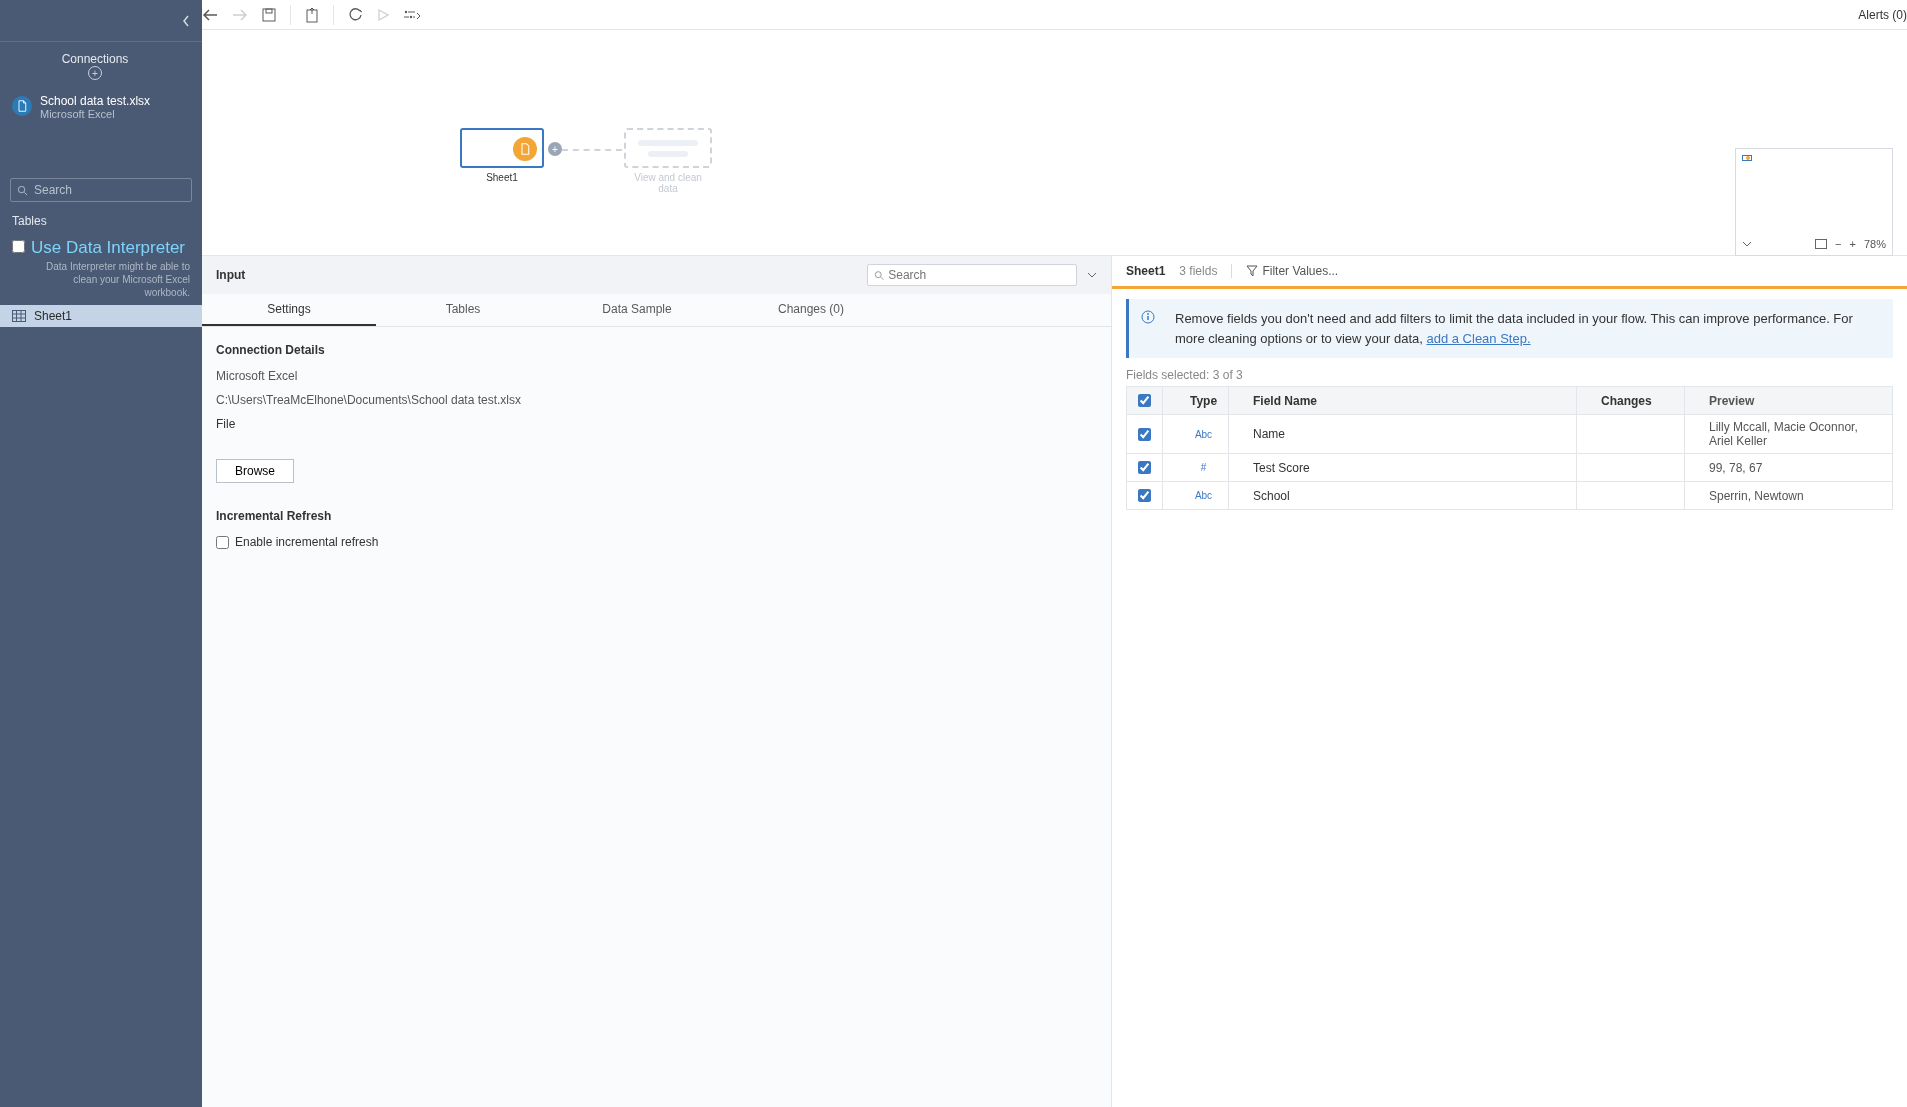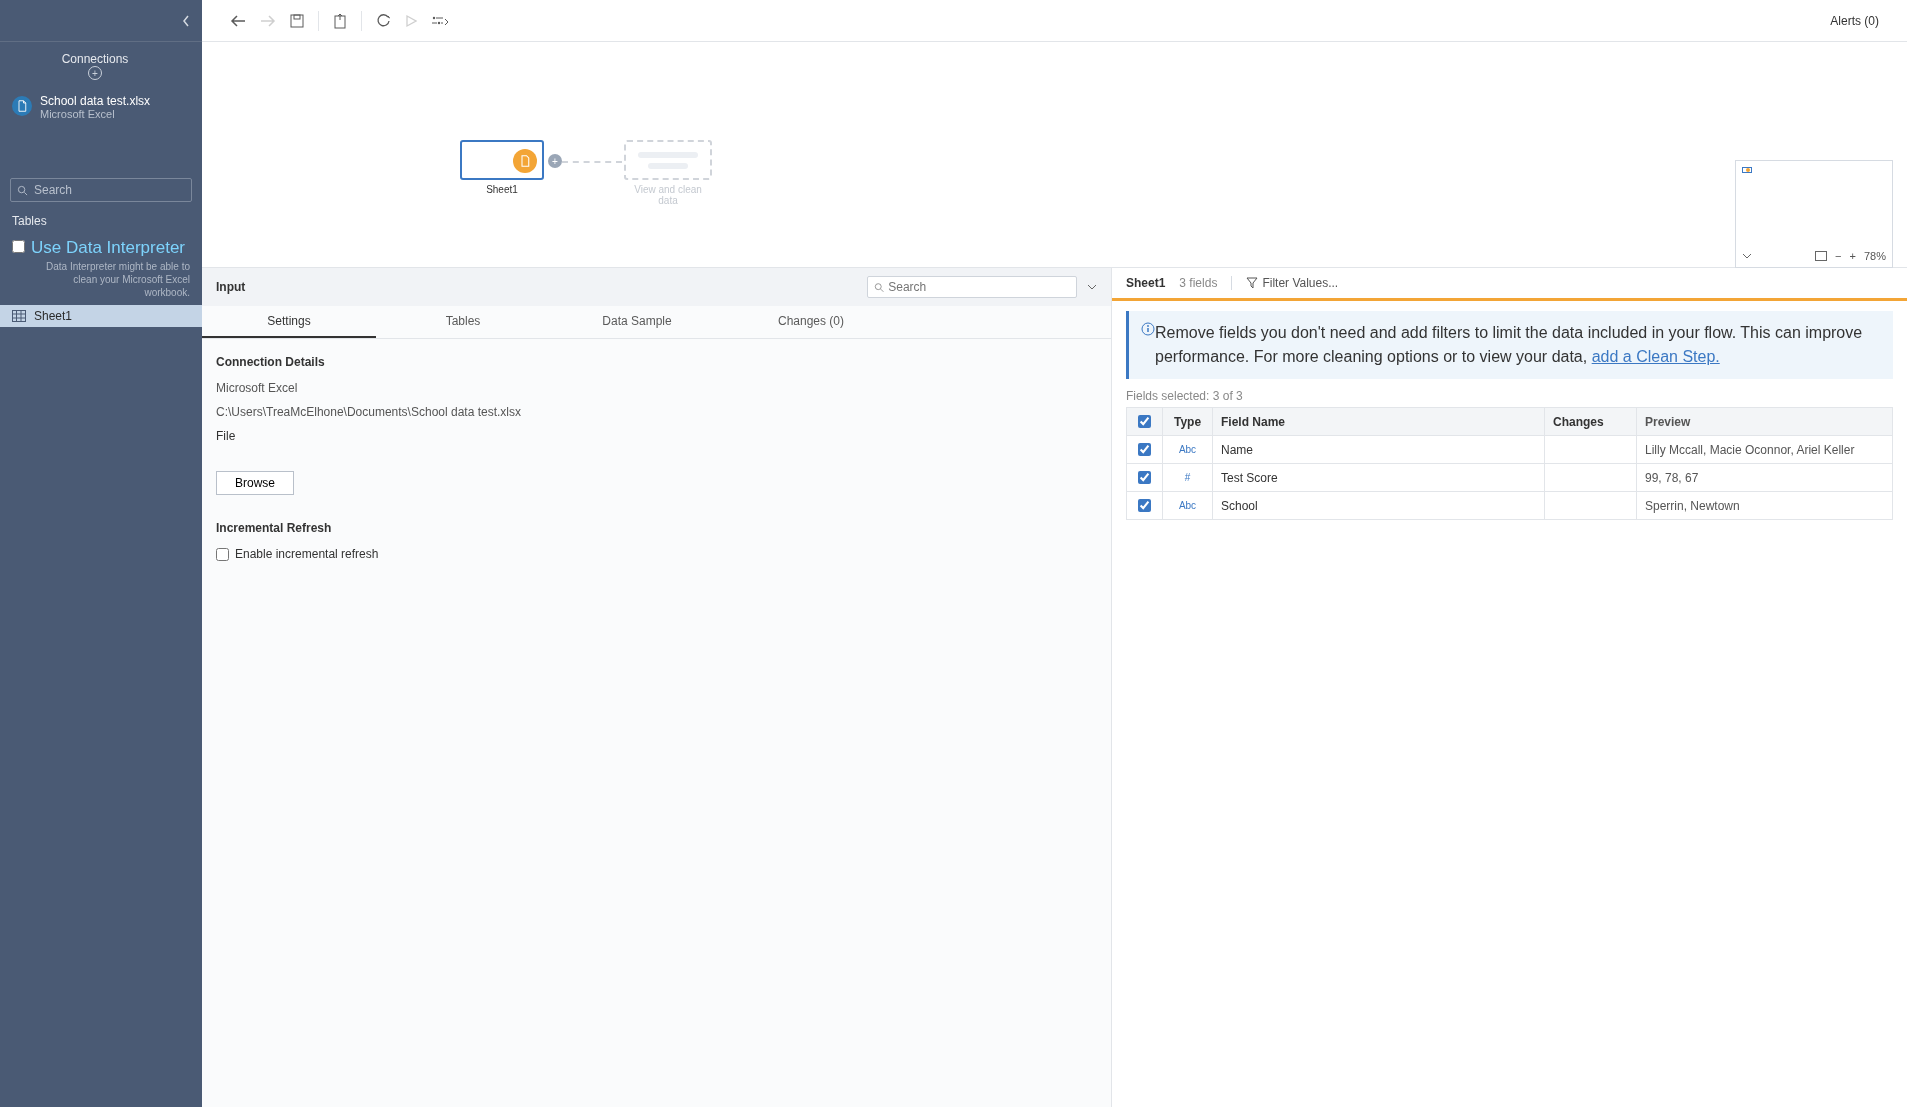--- a/index.html
+++ b/index.html
@@ -24,21 +24,21 @@
 .tables-header { padding: 4px 12px 6px 12px; color: #e6e9ee; font-size: 12px; }
 .interpreter { padding: 4px 12px 2px 12px; display: flex; align-items: flex-start; gap: 6px; }
 .interpreter input { margin-top: 2px; }
 .interpreter-label { color: #7dd3fc; font-size: 17px; }
 .interpreter-desc { padding: 0 12px 6px 30px; color: #aeb7c5; font-size: 10px; line-height: 1.3; text-align: right; }
 .table-item { background: #c4d4e6; color: #2b2b2b; display: flex; align-items: center; gap: 8px; padding: 4px 12px; cursor: pointer; }
 .table-item .grid-ic { color: #4a5a74; }
 
 
 .main { flex: 1; display: flex; flex-direction: column; min-width: 0; }
-.toolbar { height: 42px; border-bottom: 1px solid #e2e5e9; display: flex; align-items: center; padding: 0 28px; gap: 14px; justify-content: space-between; }
+.toolbar { height: 30px; border-bottom: 1px solid #e2e5e9; display: flex; align-items: center; padding: 0 0; gap: 14px; justify-content: space-between; }
 .tb-left { display: flex; align-items: center; gap: 14px; }
 .tb-left .ico { color: #5a5a5a; cursor: pointer; display: flex; align-items: center; }
 .tb-left .ico.disabled { color: #cfcfcf; cursor: default; }
 .tb-sep { width: 1px; height: 20px; background: #e2e5e9; }
 .alerts { color: #333; font-size: 12px; cursor: pointer; }
 
 
 .canvas { position: relative; height: 226px; border-bottom: 1px solid #e2e5e9; background: #fff; }
 .flow-node { position: absolute; left: 258px; top: 98px; }
 .flow-box { width: 84px; height: 40px; border: 2px solid #3b78c3; border-radius: 3px; background: #fff; position: relative; }
@@ -80,26 +80,26 @@
 .inc-sec { margin-top: 26px; }
 .inc-sec .desc { color: #888; font-size: 12px; margin-bottom: 10px; }
 .inc-check { display: flex; align-items: center; gap: 6px; font-size: 12px; }
 
 .right-pane { flex: 1; display: flex; flex-direction: column; min-width: 0; background: #fff; }
 .rp-header { display: flex; align-items: center; gap: 14px; padding: 8px 14px; border-bottom: 3px solid #f3a536; background: #fff; }
 .rp-header .sheet-name { font-weight: 600; color: #333; }
 .rp-header .meta { color: #888; }
 .rp-header .filter { display: flex; align-items: center; gap: 4px; color: #555; cursor: pointer; }
 .rp-header .divider { width: 1px; height: 14px; background: #d6dbe2; }
-.info-banner { margin: 10px 14px 0 14px; border-left: 3px solid #3b78c3; background: #eef5fb; padding: 10px 12px; display: flex; gap: 0; color: #333; font-size: 16px; line-height: 1.5; }
+.info-banner { margin: 10px 14px 0 14px; border-left: 3px solid #3b78c3; background: #eef5fb; padding: 10px 12px; display: flex; gap: 20px; color: #333; font-size: 13px; line-height: 1.5; }
 .info-banner .info-ic { color: #3b78c3; flex-shrink: 0; margin-top: 1px; }
 .info-banner a { color: #3b78c3; text-decoration: underline; cursor: pointer; }
 .fields-meta { padding: 10px 14px 4px 14px; color: #888; font-size: 12px; }
 .fields-table { margin: 0 14px; border: 1px solid #e2e5e9; border-bottom: none; }
-.ft-row { display: flex; border-bottom: 1px solid #e2e5e9; align-items: stretch; min-height: 28px; }
+.ft-row { display: flex; border-bottom: 1px solid #e2e5e9; align-items: stretch; min-height: 28px; gap: 16px; }
 .ft-row.header { background: #f3f5f7; font-weight: 600; color: #333; }
 .ft-cell { padding: 5px 8px; display: flex; align-items: center; font-size: 12px; border-right: 1px solid #e2e5e9; }
 .ft-cell.chk { width: 36px; justify-content: center; }
 .ft-cell.type { width: 50px; justify-content: center; color: #3b78c3; font-size: 10px; }
 .ft-cell.name { width: 332px; }
 .ft-cell.changes { width: 92px; }
 .ft-cell.preview { flex: 1; border-right: none; color: #555; }
 .ft-cell input[type=checkbox] { accent-color: #3b78c3; }
 
 svg { display: block; }

